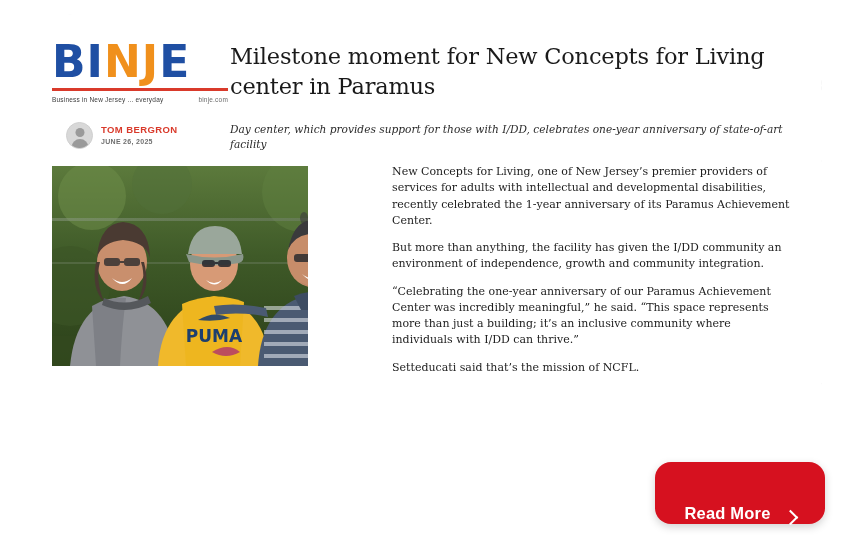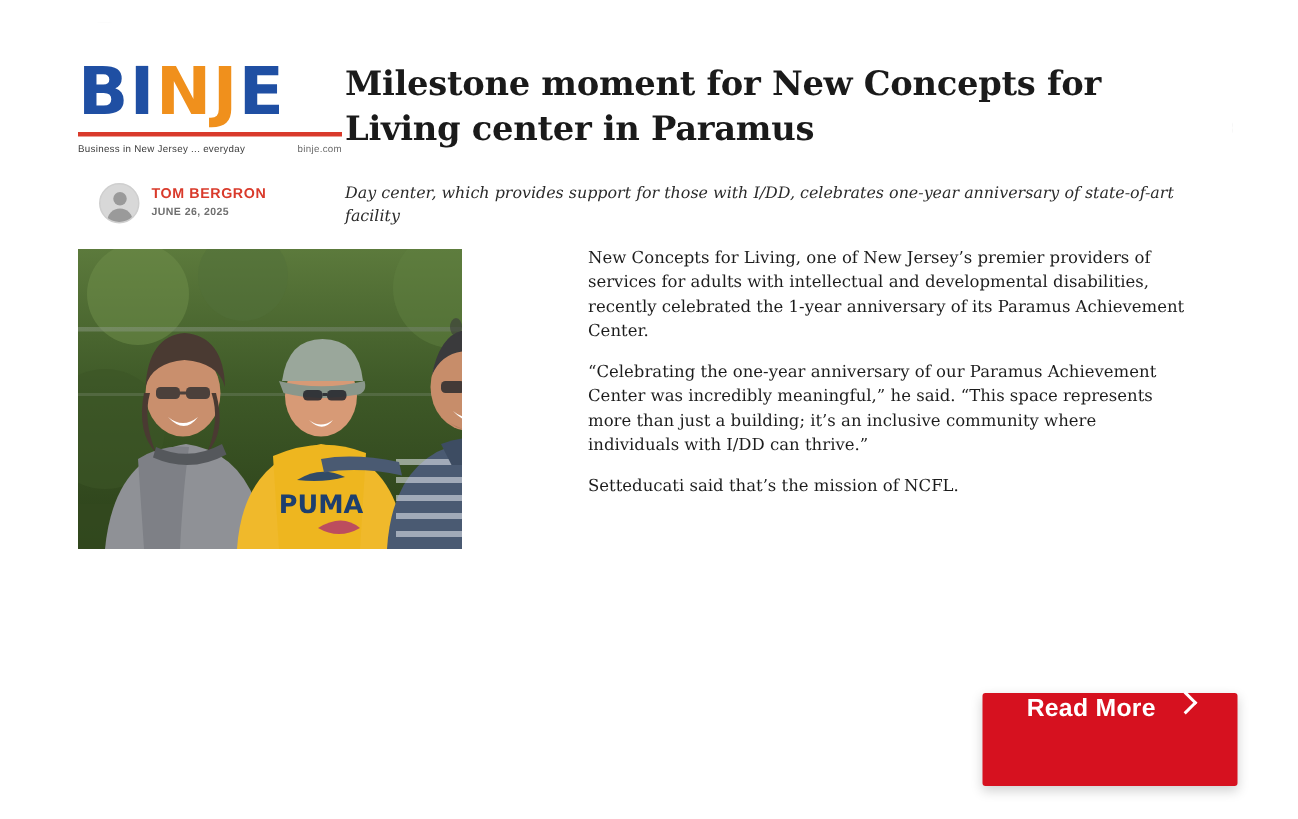--- a/index.html
+++ b/index.html
@@ -149,21 +149,21 @@
   
   .headline-block {
     position: absolute;
     left: 208px;
     top: 28px;
     width: 560px;
   }
   .headline {
     margin: 0;
     font-family: "DejaVu Serif", serif;
-    font-weight: bold;
+    font-weight: normal;
     font-size: 22.5px;
     line-height: 1.33;
     color: #1a1a1a;
     letter-spacing: -0.2px;
   }
   .subhead {
     margin-top: 20px;
     font-family: "DejaVu Serif", serif;
     font-style: italic;
     font-size: 10.6px;
@@ -198,25 +198,25 @@
   .body-copy p:last-child { margin-bottom: 15px; }
 
   
   .read-more {
     position: absolute;
     left: 655px;
     top: 462px;
     width: 170px;
     height: 62px;
     background: #d6111f;
-    border-radius: 2px;
+    border-radius: 16px;
     border: none;
     color: #ffffff;
     display: flex;
-    align-items: flex-start;
+    align-items: flex-end;
     justify-content: center;
     gap: 12px;
     cursor: pointer;
     box-shadow: 0 3px 8px rgba(0,0,0,0.18);
   }
   .read-more .rm-label {
     font-size: 16.5px;
     font-weight: bold;
     font-family: "Liberation Sans", sans-serif;
     letter-spacing: .2px;
@@ -338,20 +338,21 @@
           <rect x="258" y="91" width="4" height="2" fill="#2b2b2e" opacity="0.85"></rect>
           <path d="M250 108 q11 9 22 0 q-10 13 -22 0z" fill="#ffffff"></path>
           <path d="M248 116 q12 9 25 0 q-8 10 -25 0z" fill="#8d5a4a" opacity="0.5"></path>
 
           <path d="M214 142 q-30 -6 -52 -2 l2 9 q24 -4 52 2z" fill="#4a5a72"></path>
         </svg>
       </div>
 
       <div class="body-copy">
         <p>New Concepts for Living, one of New Jersey’s premier providers of services for adults with intellectual and developmental disabilities, recently celebrated the 1-year anniversary of its Paramus Achievement Center.</p>
+        <p>But more than anything, the facility has given the I/DD community an environment of independence, growth and community integration.</p>
         <p>“Celebrating the one-year anniversary of our Paramus Achievement Center was incredibly meaningful,” he said. “This space represents more than just a building; it’s an inclusive community where individuals with I/DD can thrive.”</p>
         <p>Setteducati said that’s the mission of NCFL.</p>
       </div>
 
     </div>
   </div>
 
   <button class="read-more">
     <span class="rm-label">Read More</span>
     <span class="chev"></span>

